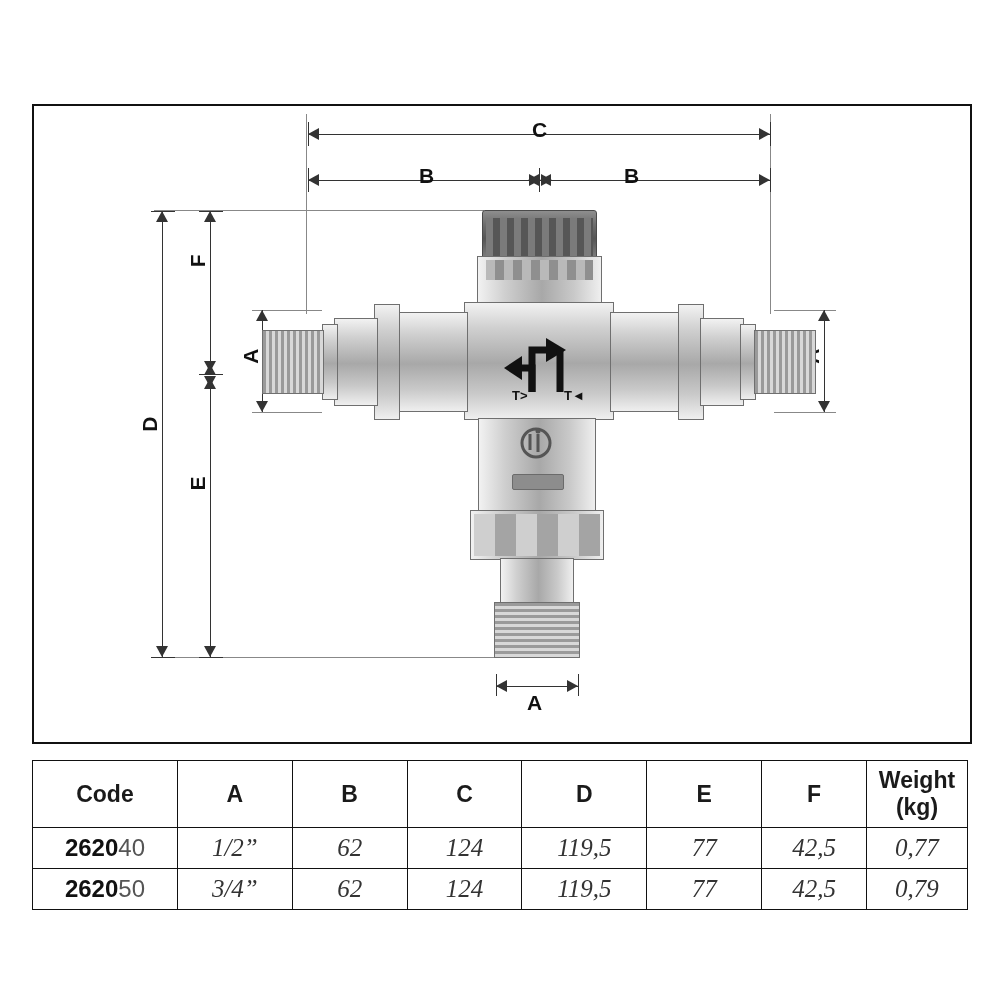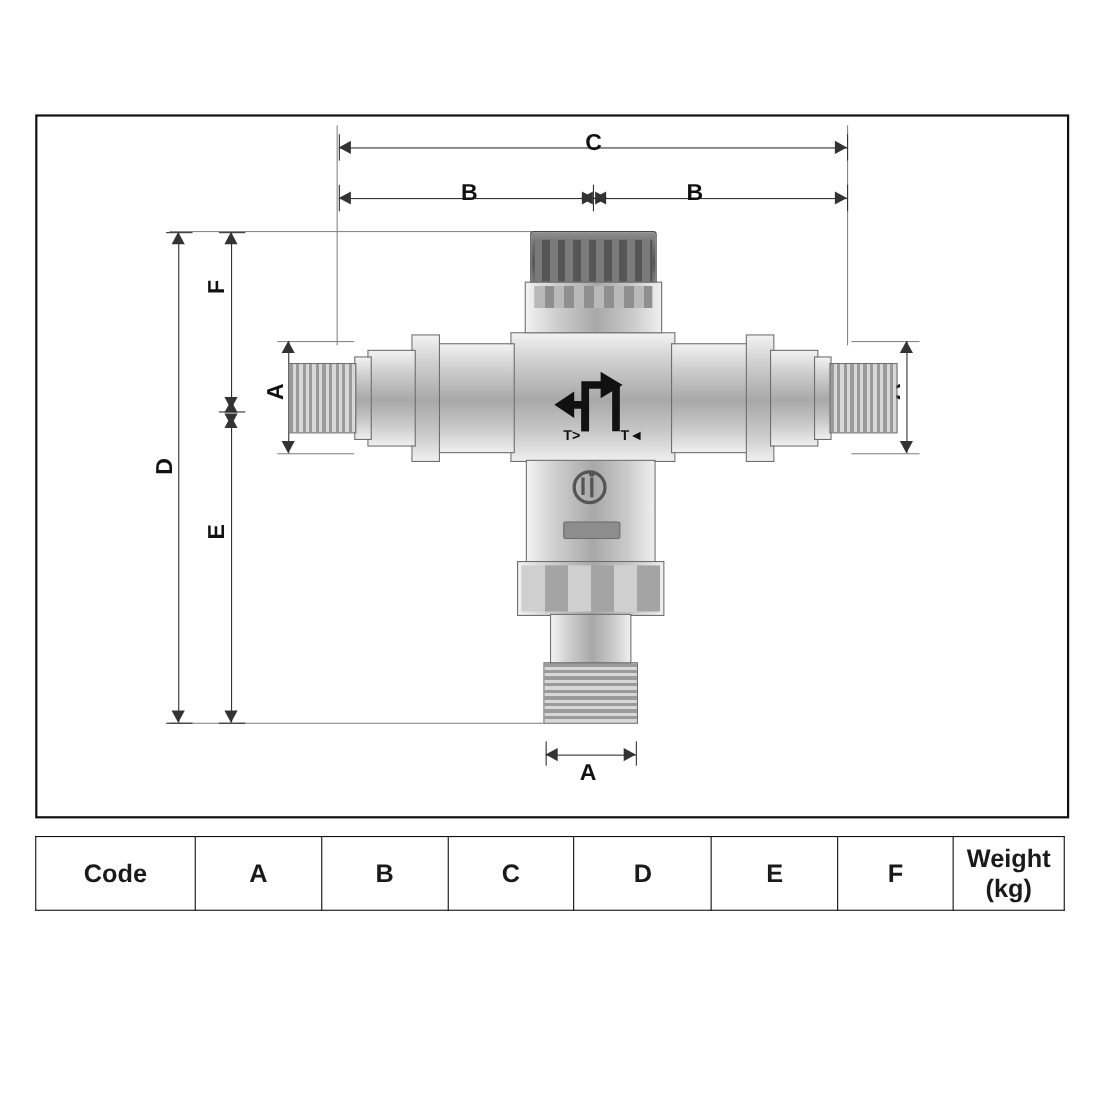--- a/index.html
+++ b/index.html
@@ -194,17 +194,37 @@
           <th>A</th>
           <th>B</th>
           <th>C</th>
           <th>D</th>
           <th>E</th>
           <th>F</th>
           <th>Weight (kg)</th>
         </tr>
       </thead>
       <tbody>
+        <tr>
+          <td class="code"><b>2620</b><span>40</span></td>
+          <td>1/2”</td>
+          <td>62</td>
+          <td>124</td>
+          <td>119,5</td>
+          <td>77</td>
+          <td>42,5</td>
+          <td>0,77</td>
+        </tr>
+        <tr>
+          <td class="code"><b>2620</b><span>50</span></td>
+          <td>3/4”</td>
+          <td>62</td>
+          <td>124</td>
+          <td>119,5</td>
+          <td>77</td>
+          <td>42,5</td>
+          <td>0,79</td>
+        </tr>
       </tbody>
     </table>
   </div>
 
 </div>
 
 </body></html>

